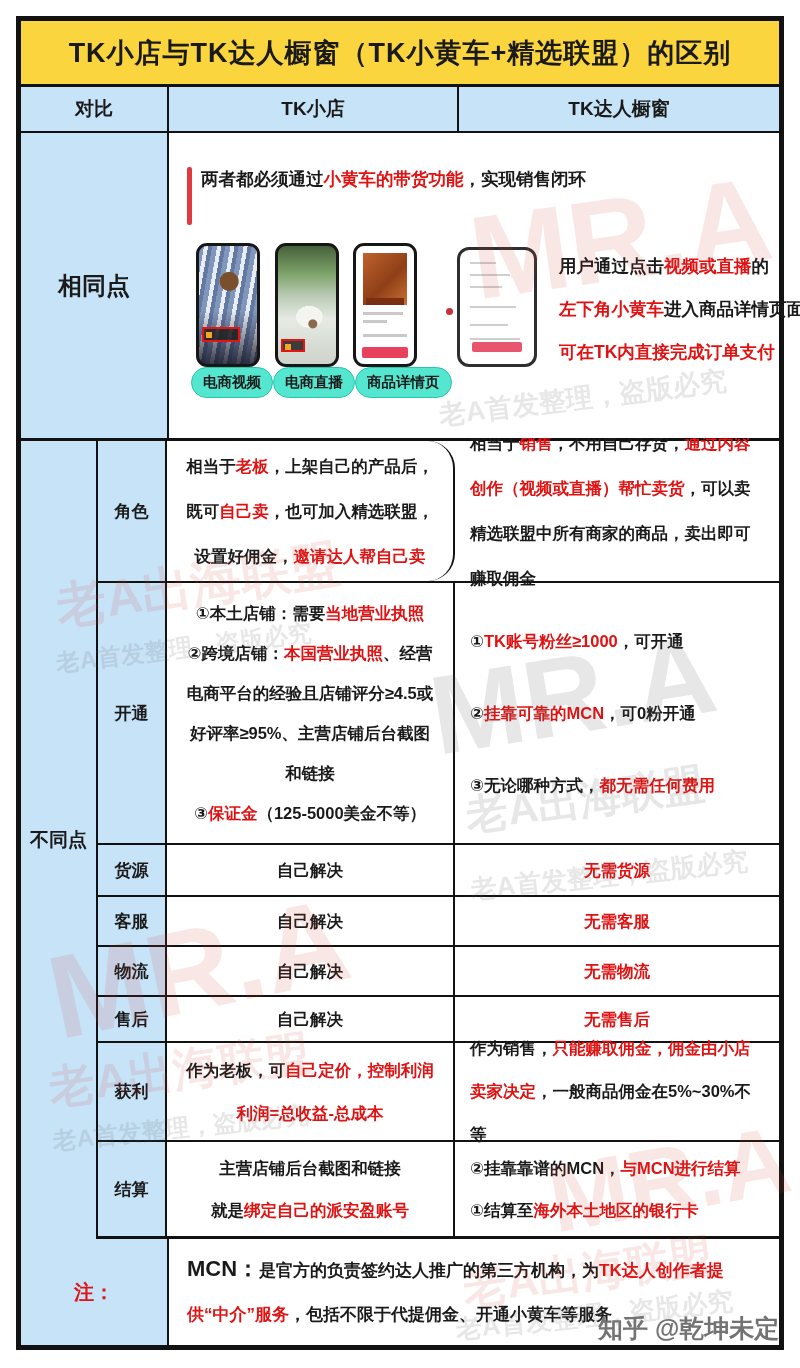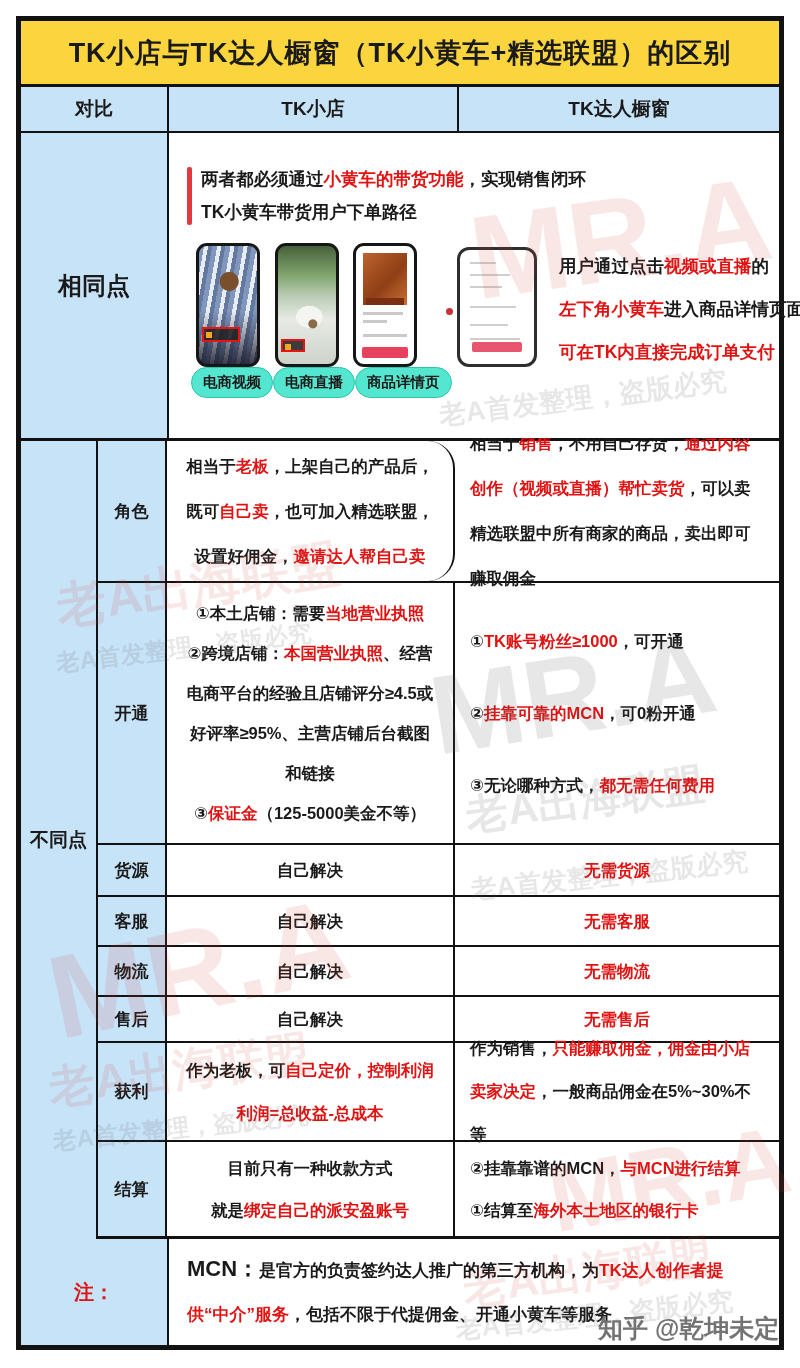--- a/index.html
+++ b/index.html
@@ -113,21 +113,20 @@
       <div class="hc hc2">TK小店</div>
       <div class="hc hc3">TK达人橱窗</div>
     </div>
 
     <div class="same">
       <div class="same-label">相同点</div>
       <div class="same-content">
         <div class="accent-bar"></div>
         <div class="intro">
           <div><span>两者都必须通过</span><span class="red">小黄车的带货功能</span><span>，实现销售闭环</span></div>
-          <div>TK小黄车带货用户下单路径</div>
         </div>
 
         <div class="ph ph1">
           <div class="redbox rb1"></div>
         </div>
         <div class="ph ph2">
           <div class="redbox rb2"></div>
         </div>
         <div class="ph ph3">
           <div class="prod"></div>
@@ -238,21 +237,21 @@
               <div class="para"><span class="red">利润=总收益-总成本</span></div>
             </div>
           <div class="cr cell">
               <div class="para"><span>作为销售，</span><span class="red">只能赚取佣金，佣金由小店卖家决定</span><span>，一般商品佣金在5%~30%不等</span></div>
             </div>
         </div>
 
         <div class="drow h-settle">
           <div class="sub">结算</div>
           <div class="cl cell">
-              <div class="para"><span>目前只有一种收款方式</span></div>
+              <div class="para"><span>主营店铺后台截图和链接</span></div>
               <div class="para"><span>就是</span><span class="red">绑定自己的派安盈账号</span></div>
             </div>
           <div class="cr cell">
               <div class="para"><span>②挂靠靠谱的MCN，</span><span class="red">与MCN进行结算</span></div>
               <div class="para"><span>①结算至</span><span class="red">海外本土地区的银行卡</span></div>
             </div>
         </div>
 
       </div>
     </div>

